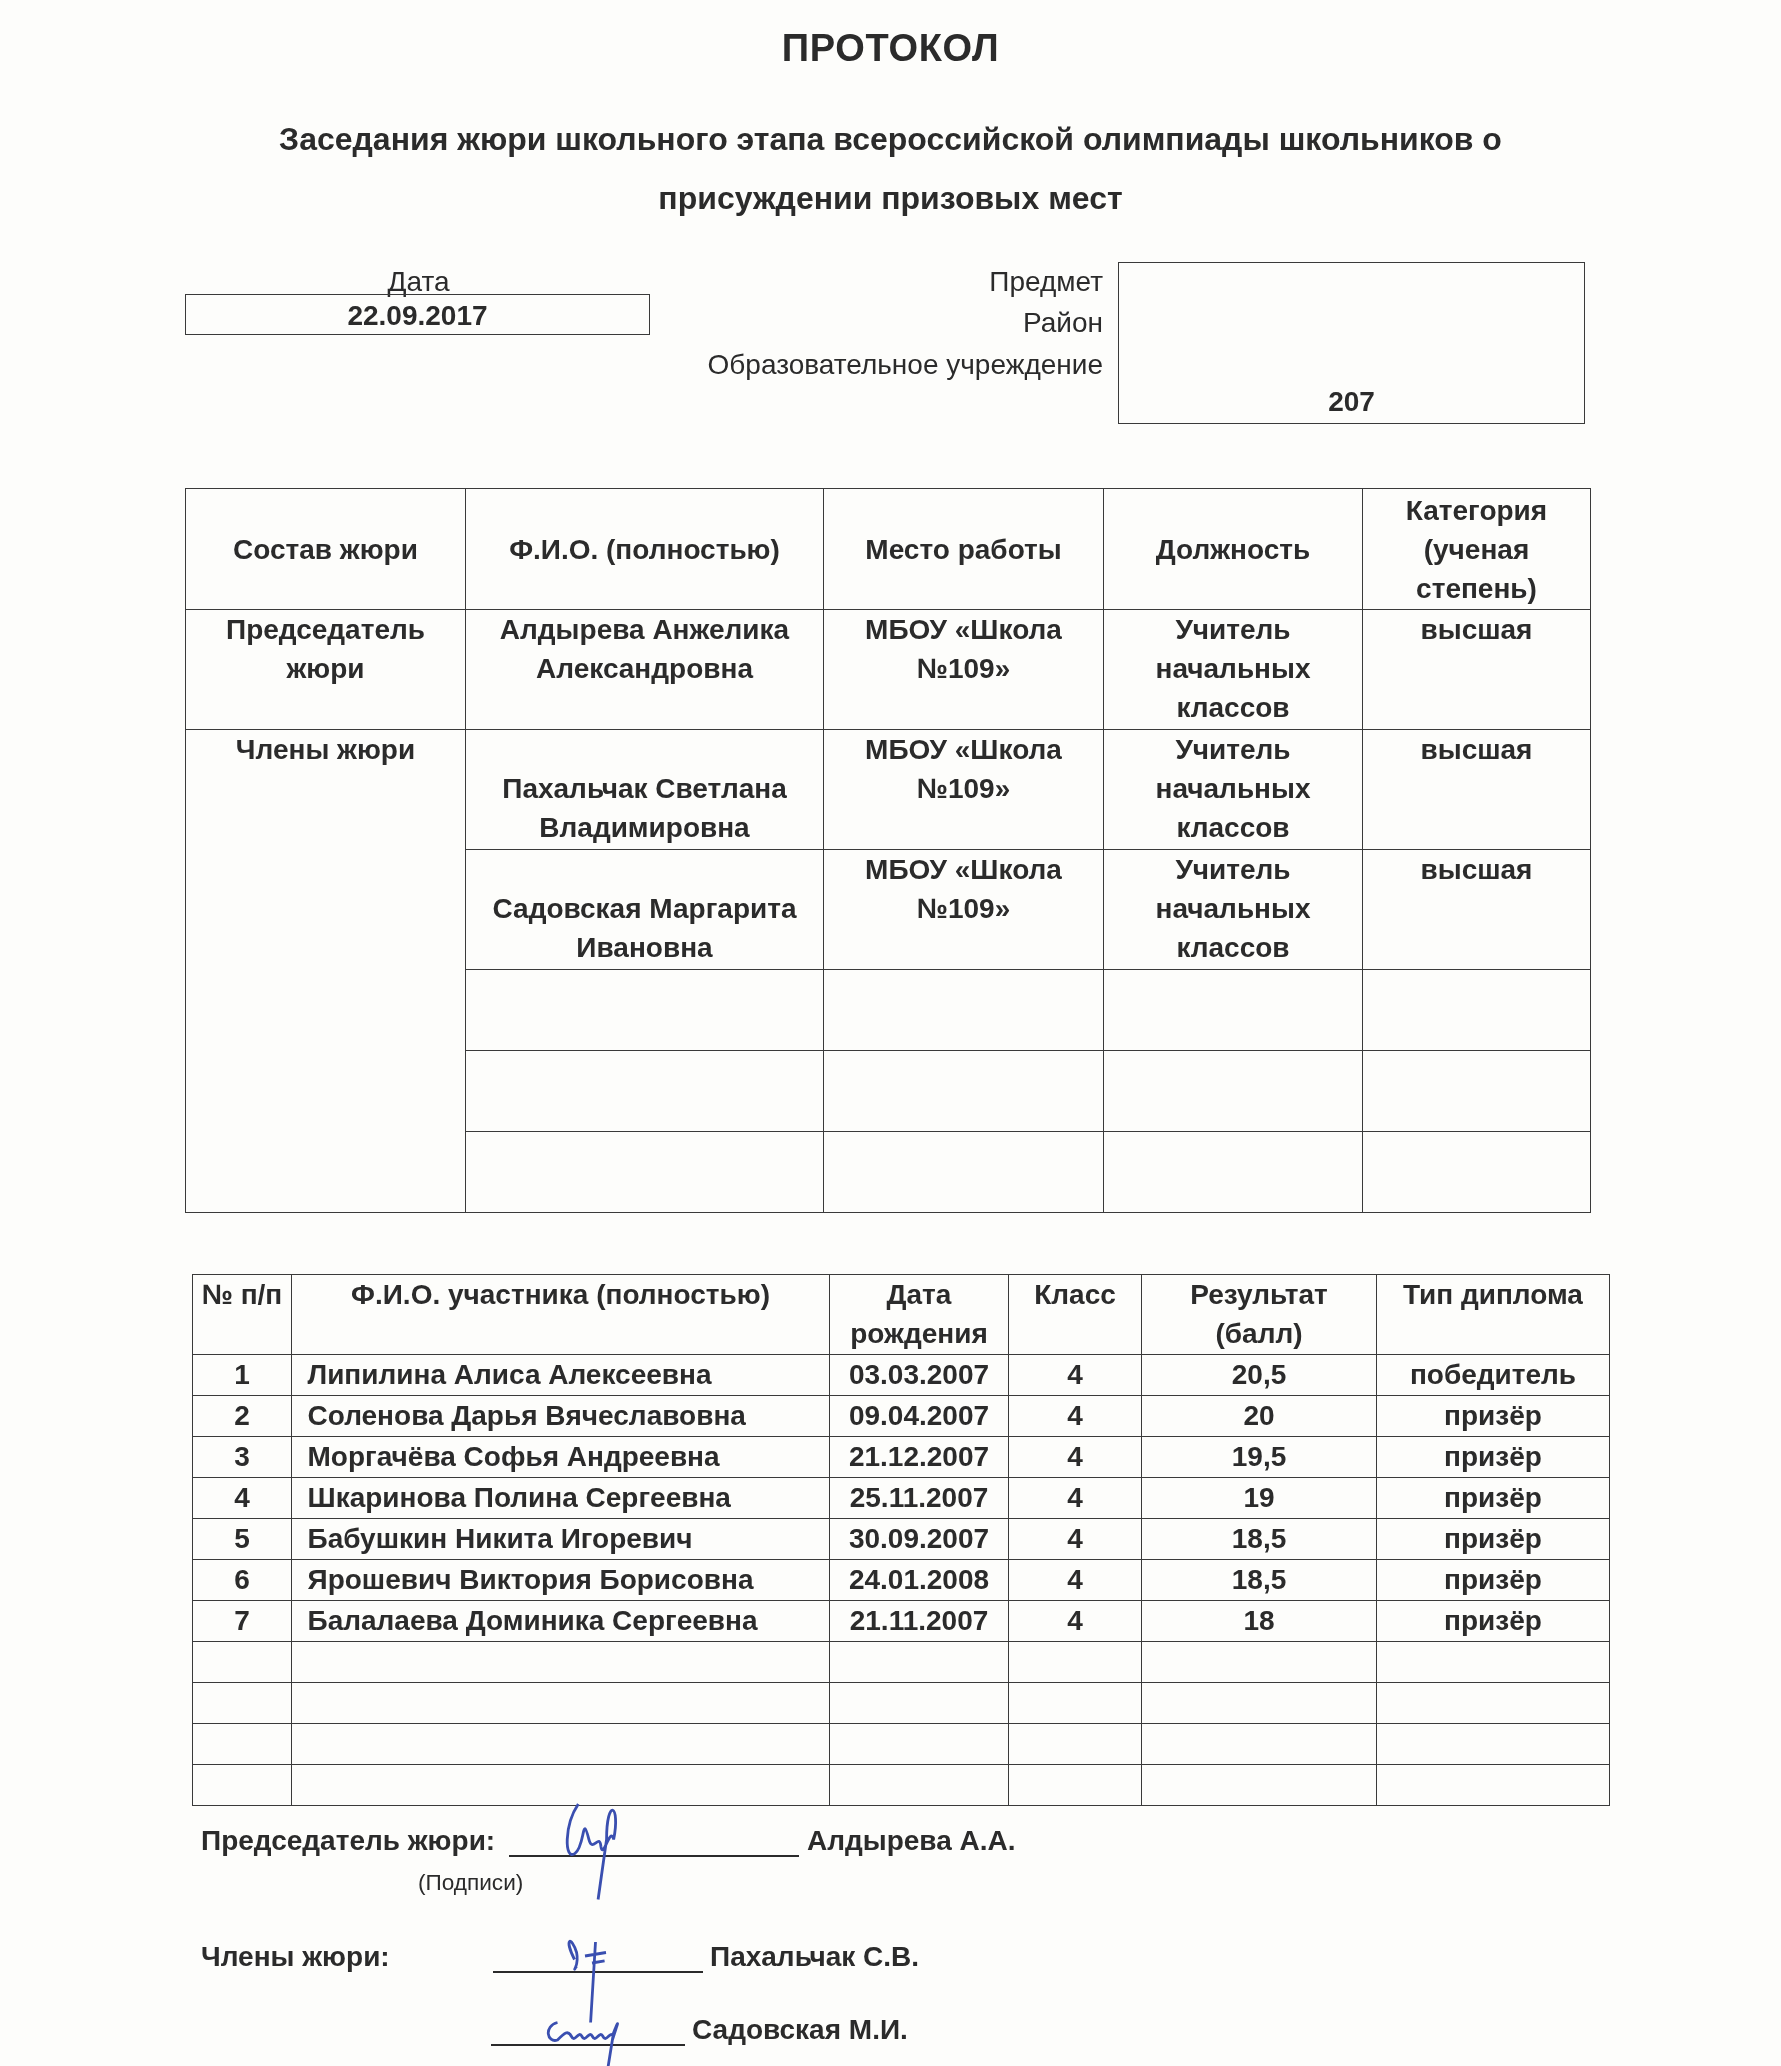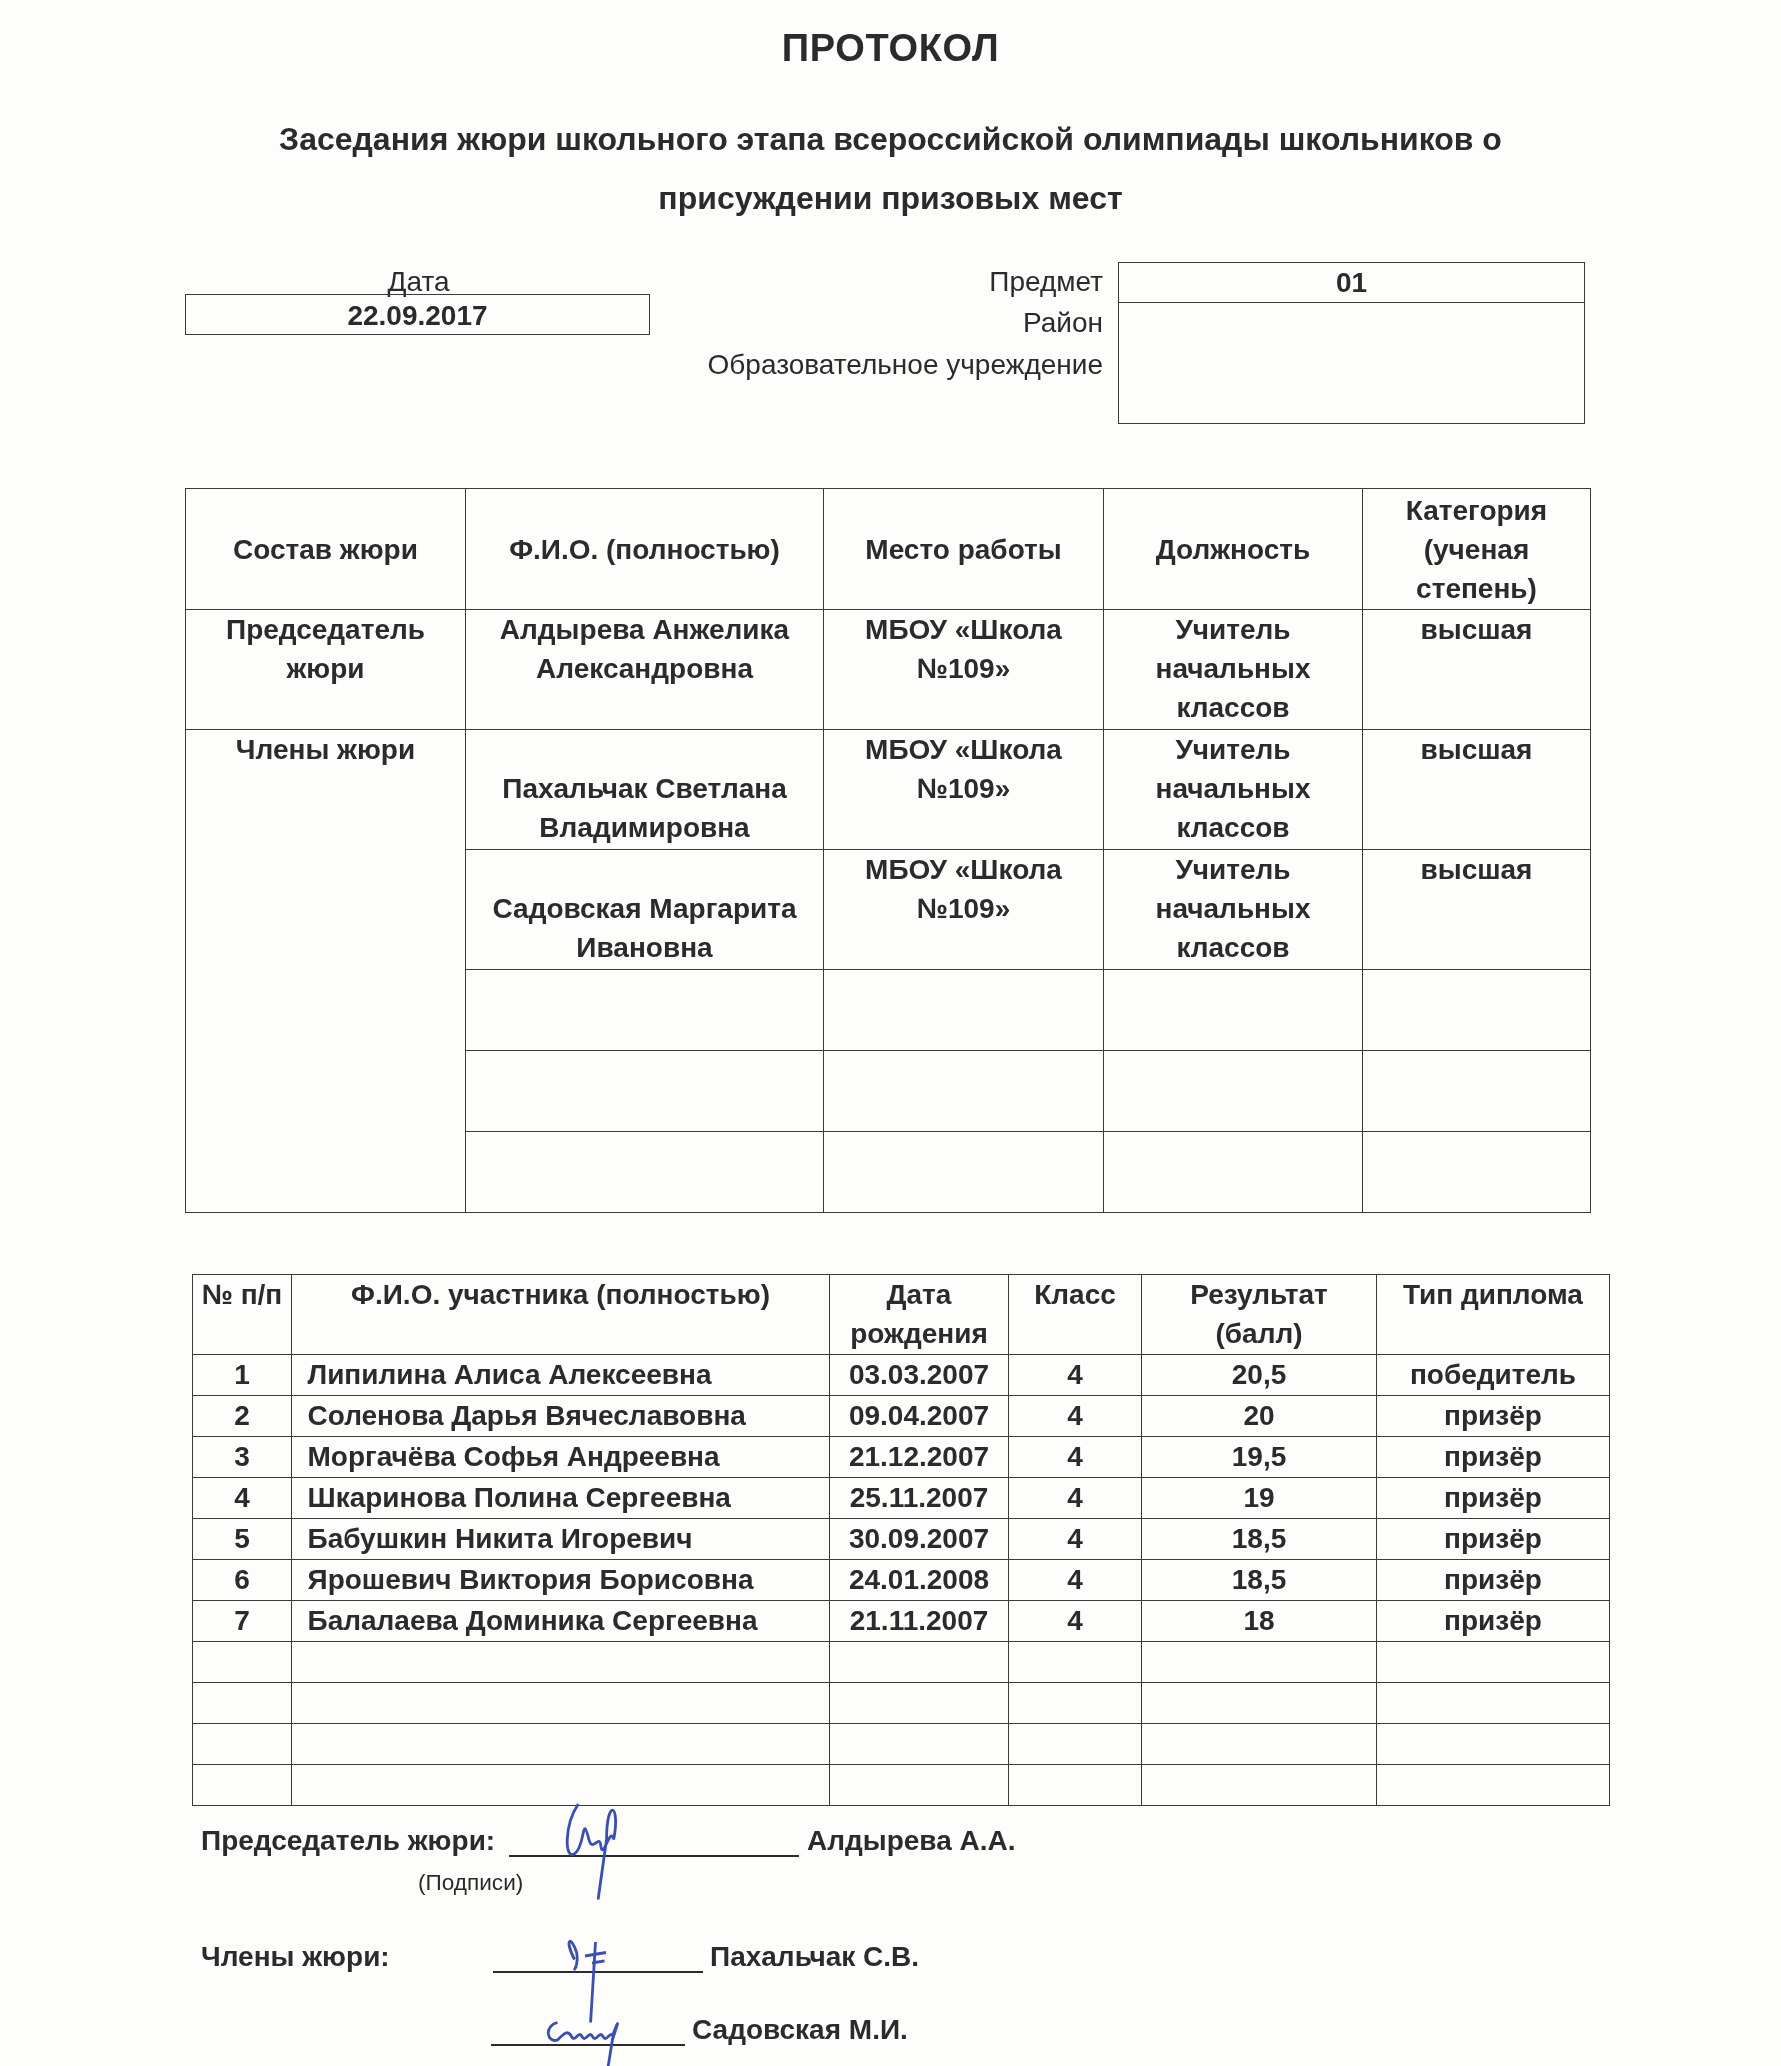--- a/index.html
+++ b/index.html
@@ -57,21 +57,21 @@
 <div id="sub2" class="abs subtitle">присуждении призовых мест</div>
 
 <div id="date-label" class="abs lbl">Дата</div>
 <div id="date-box" class="abs">22.09.2017</div>
 
 <div id="subject-label" class="abs rlabel">Предмет</div>
 <div id="district-label" class="abs rlabel">Район</div>
 <div id="school-label" class="abs rlabel">Образовательное учреждение</div>
 
 <div id="right-box" class="abs">
-  <div id="rb-subject" class="rb-row">01</div>
+  <div id="rb-school" class="rb-row">207</div>
 </div>
 
 <table id="jury-table">
   <colgroup>
     <col style="width:280px">
       <col style="width:358px">
       <col style="width:280px">
       <col style="width:259px">
       <col style="width:228px">
   </colgroup>

